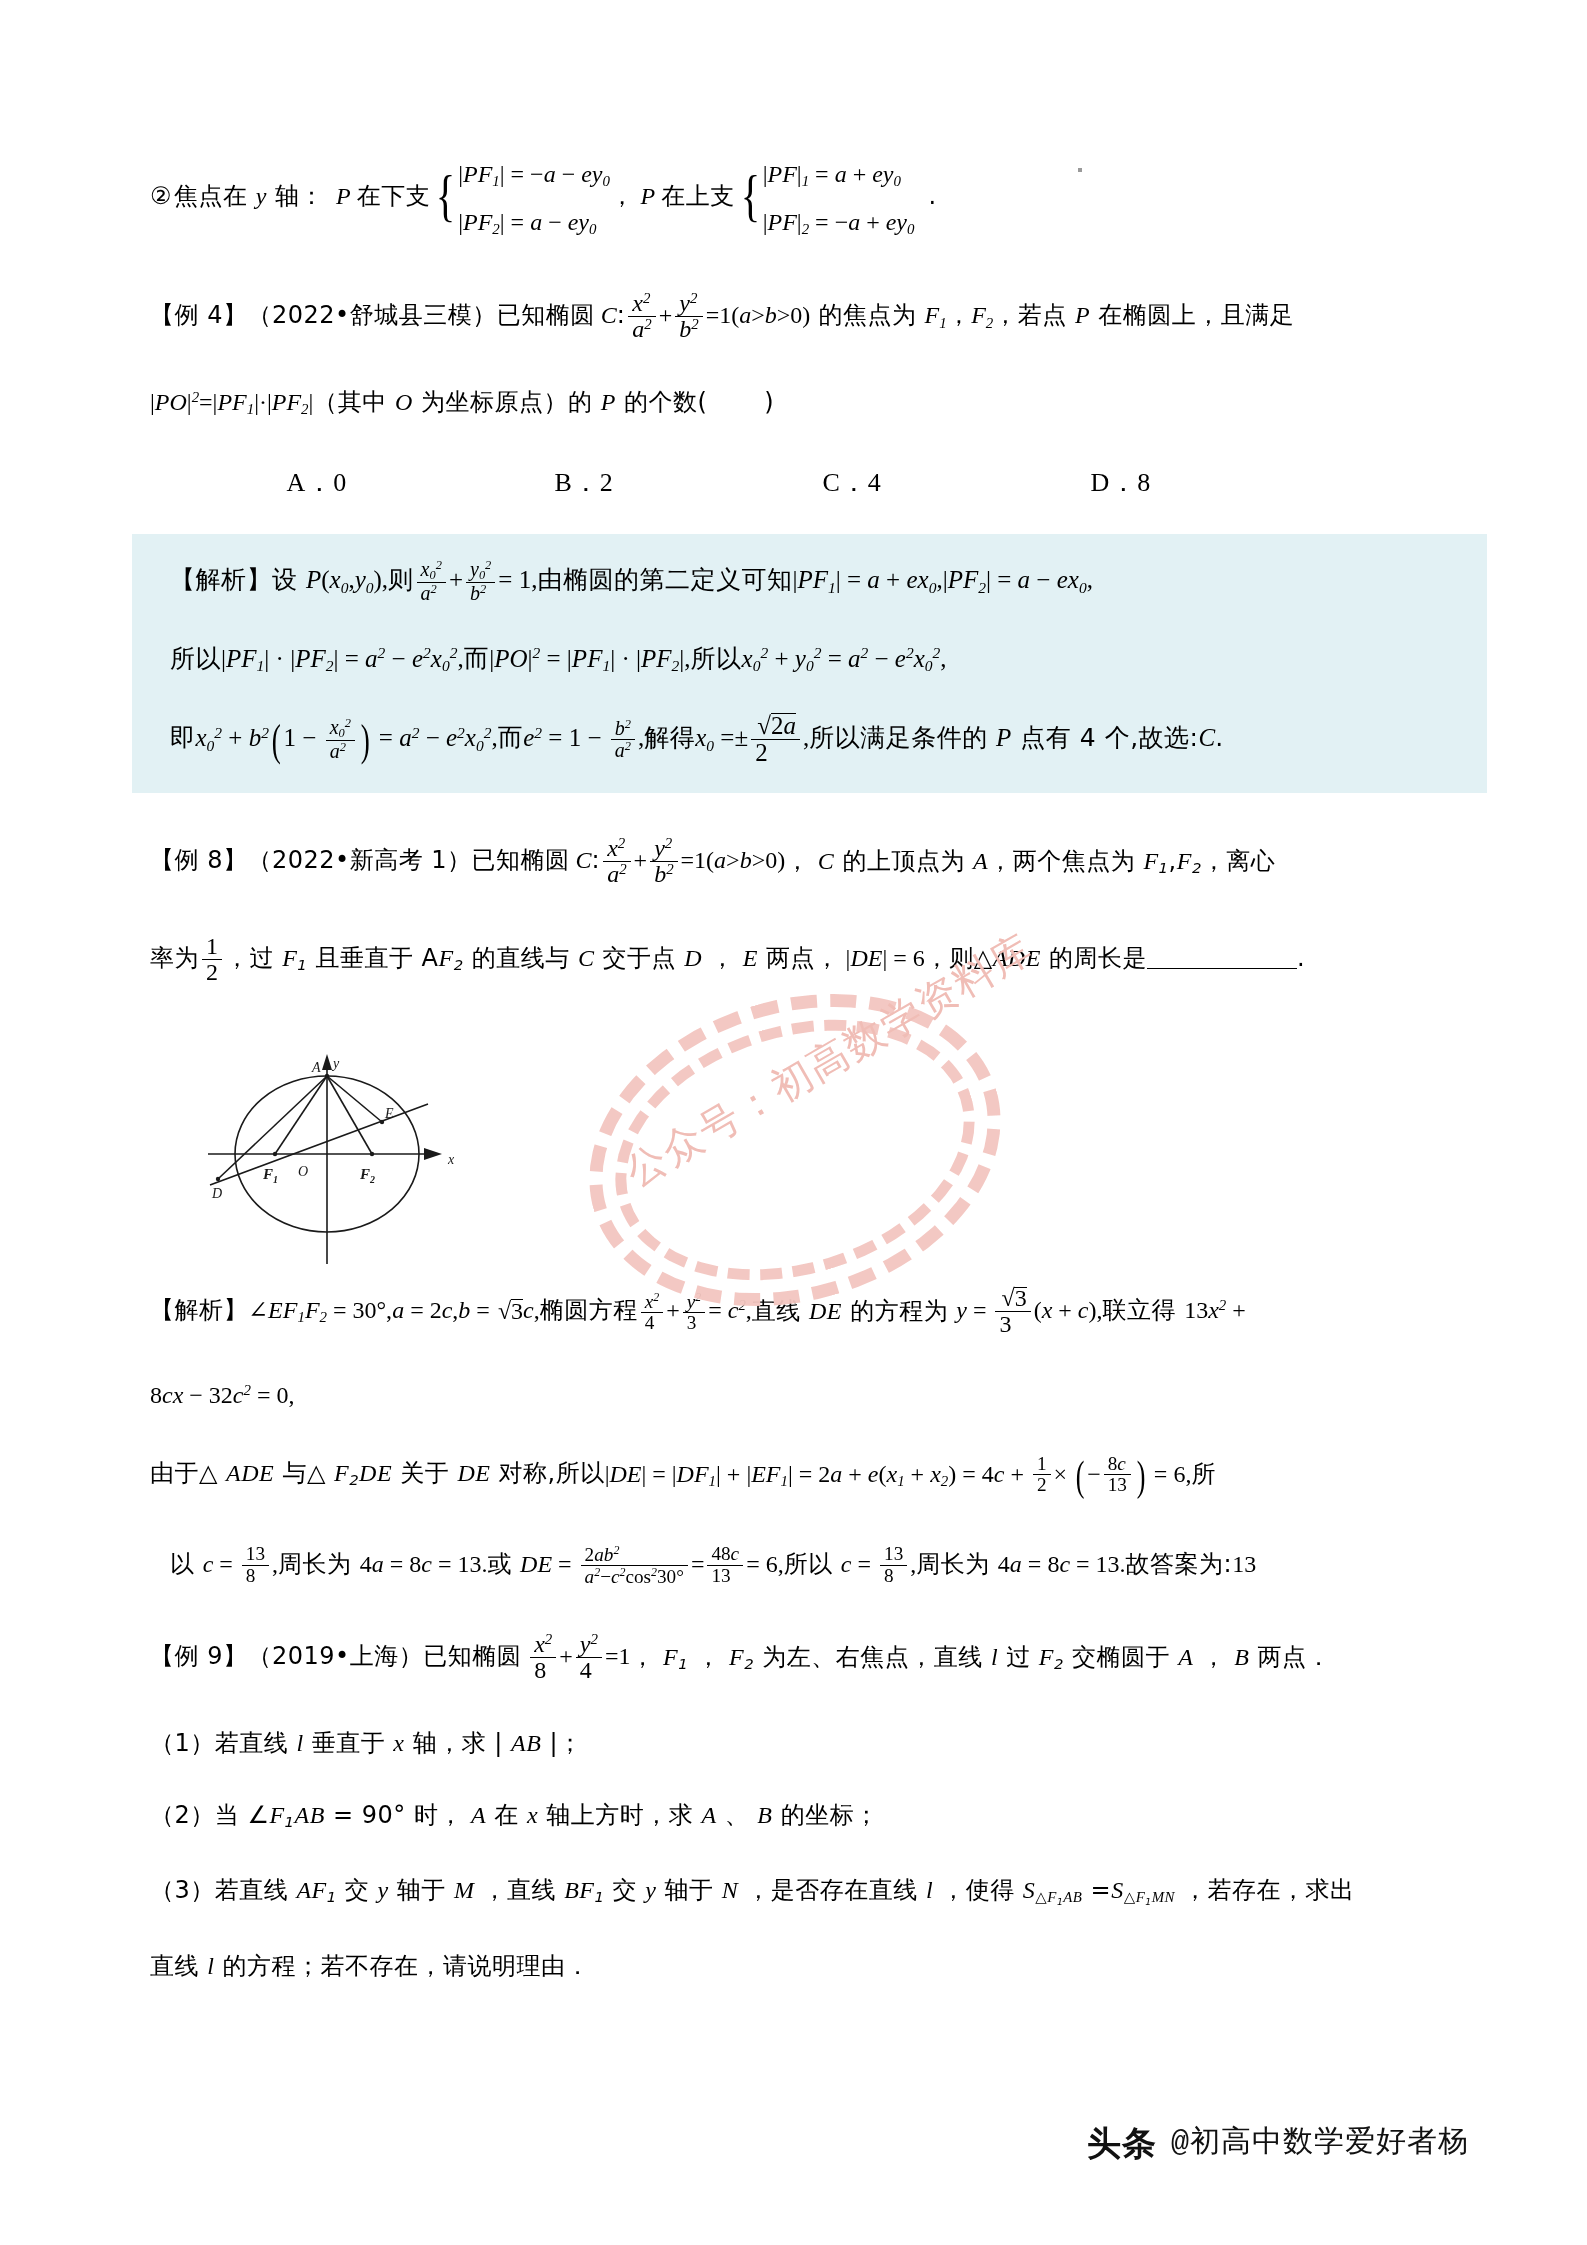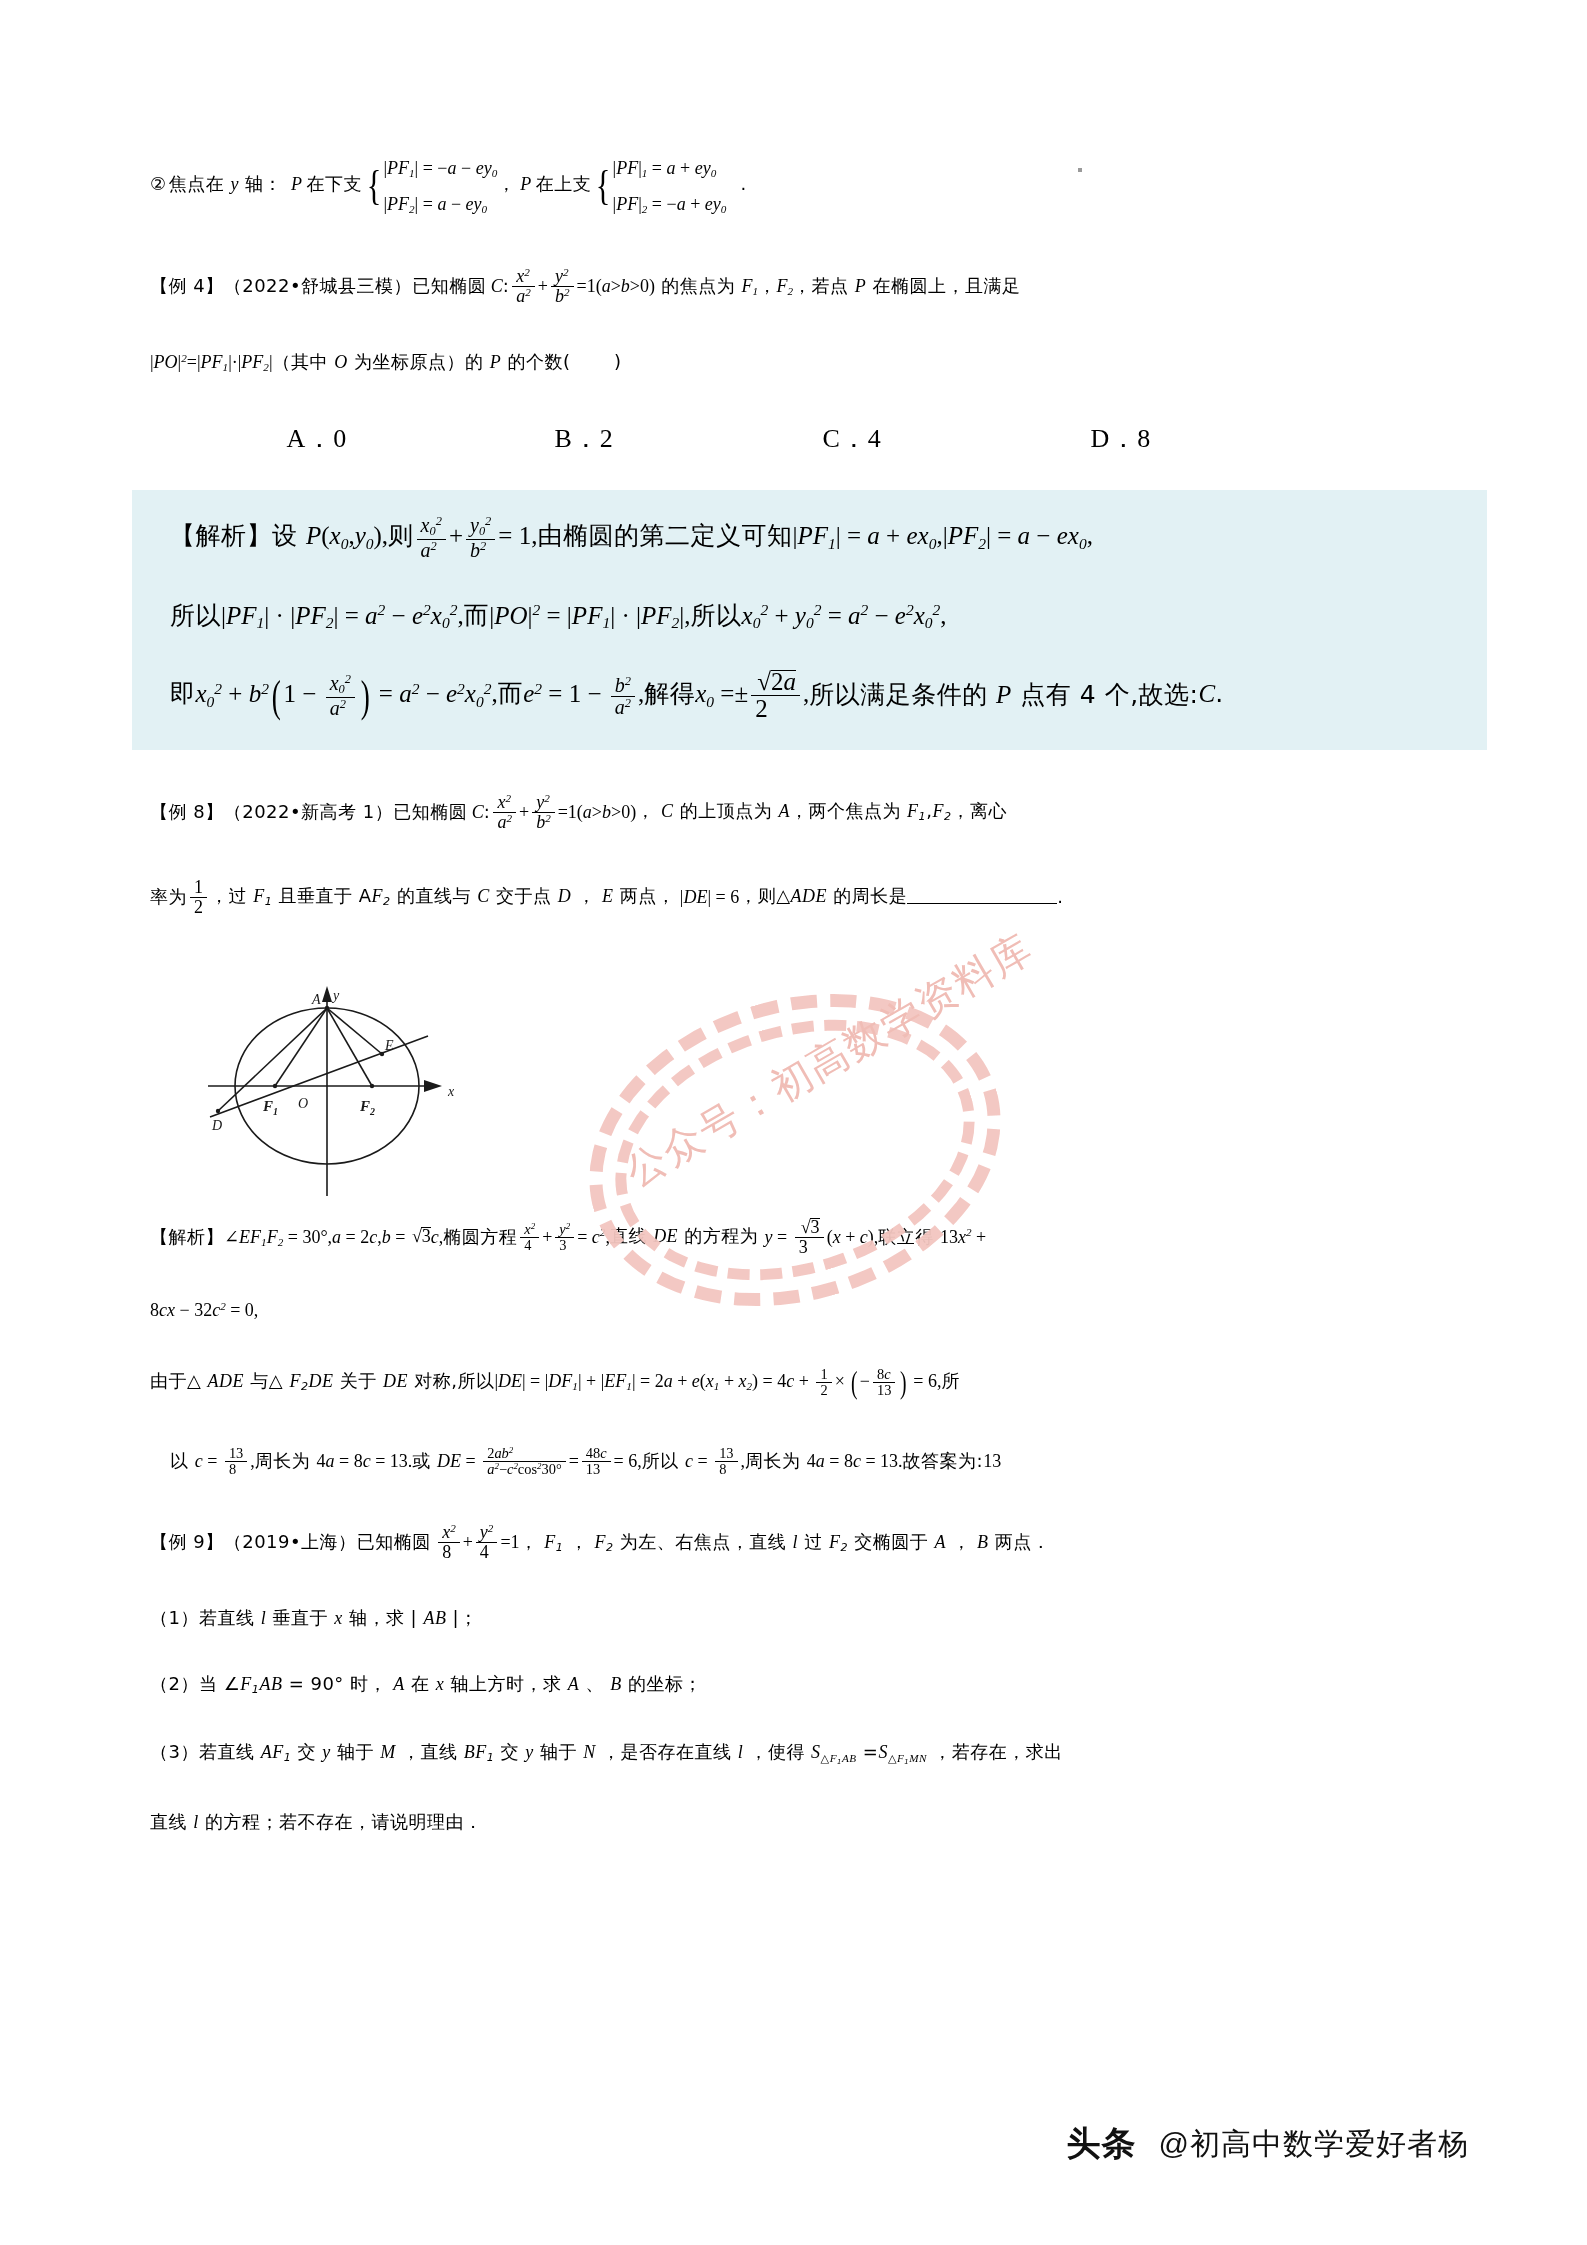--- a/index.html
+++ b/index.html
@@ -11,21 +11,21 @@
     position:relative;
     overflow:hidden;
   }
   .page{
     position:relative;
     width:1587px; height:2245px;
     box-sizing:border-box;
     padding:150px 110px 0 150px;
   }
   
-  .line{ position:relative; font-size:18px; line-height:1.0; margin:0; }
+  .line{ position:relative; font-size:24px; line-height:1.0; margin:0; }
   .blk{ margin-bottom:34px; }
   i, .it{ font-style:italic; font-family:"Liberation Serif",serif; }
   .cn{ font-style:normal; font-family:"DejaVu Sans","Liberation Sans",sans-serif; letter-spacing:.5px;}
   sub{ font-size:.62em; vertical-align:-0.28em; font-style:italic;}
   sup{ font-size:.62em; vertical-align:0.55em; font-style:italic;}
   .frac{
     display:inline-block; vertical-align:middle;
     text-align:left; line-height:1.05;
     margin:0 3px; position:relative; top:-0.05em;
   }
@@ -91,22 +91,22 @@
     white-space:nowrap;
     transform:rotate(-30deg);
     transform-origin:left center;
     letter-spacing:2px;
   }
 
   
   .footer{
     position:absolute;
     right:118px; bottom:78px;
-    display:flex; align-items:center; gap:22px;
-    font-family:Liberation Sans, sans-serif;
+    display:flex; align-items:flex-start; gap:14px;
+    font-family:Liberation Mono, monospace;
   }
   .footer .brand{ font-size:34px; font-weight:bold; color:#111; letter-spacing:1px;}
   .footer .handle{ font-size:30px; color:#111; letter-spacing:1px;}
 
   .tiny-dot{ position:absolute; left:1078px; top:168px; width:4px; height:4px; background:#9a9a9a;}
   .ul{ display:inline-block; border-bottom:1.6px solid #000; width:150px; height:1em; vertical-align:-0.1em;}
 </style>
 </head>
 <body>
 

